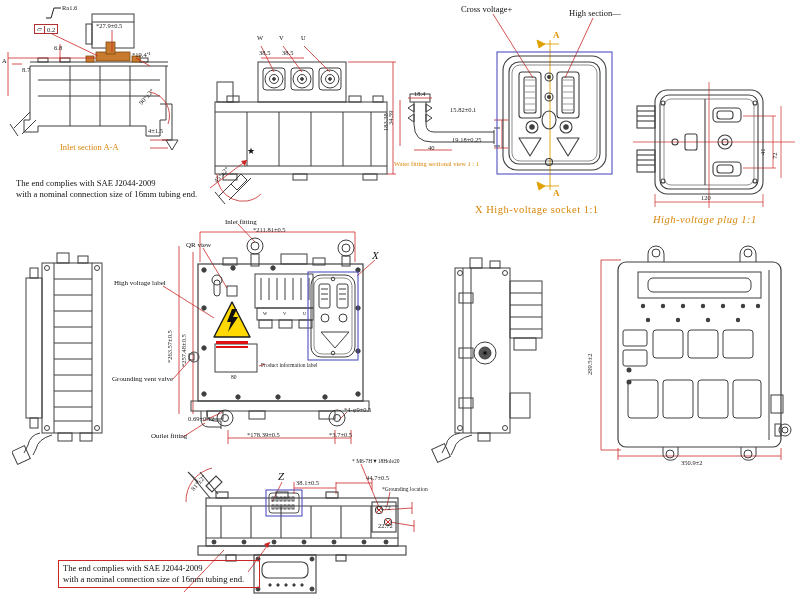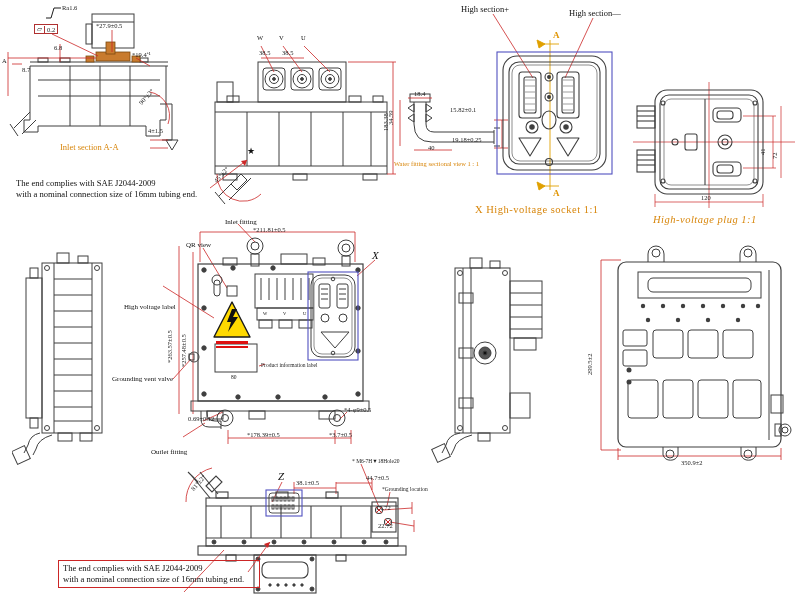--- a/index.html
+++ b/index.html
@@ -233,21 +233,21 @@
           <line x1="72" y1="104" x2="82" y2="104"></line>
           <line x1="72" y1="110" x2="82" y2="110"></line>
         <line x1="110" y1="80" x2="120" y2="80"></line>
           <line x1="110" y1="86" x2="120" y2="86"></line>
           <line x1="110" y1="92" x2="120" y2="92"></line>
           <line x1="110" y1="98" x2="120" y2="98"></line>
           <line x1="110" y1="104" x2="120" y2="104"></line>
           <line x1="110" y1="110" x2="120" y2="110"></line>
       </g>
     </svg>
-    <span class="lbl lbl-lg" style="left:8px;top:4px;">High section+</span>
+    <span class="lbl lbl-lg" style="left:8px;top:4px;">Cross voltage+</span>
     <span class="lbl lbl-lg" style="left:116px;top:8px;">High section—</span>
     <span class="sec" style="left:100px;top:30px;">A</span>
     <span class="sec" style="left:100px;top:188px;">A</span>
     <span class="cap cap-lg" style="left:22px;top:204px;">X High-voltage socket 1:1</span>
   </div>
 
   <div class="view" style="left:633px;top:76px;width:167px;height:160px;">
     <svg width="167" height="160">
       <g stroke="#cc2626" fill="none" stroke-width="0.7">
         <line x1="0" y1="66" x2="162" y2="66"></line>
@@ -396,28 +396,28 @@
           <circle cx="240" cy="102" r="4"></circle>
         <path d="M218,116 L246,116 L232,132 Z" stroke-linejoin="round"></path>
         <circle cx="230" cy="63" r="1.8"></circle>
           <circle cx="230" cy="137" r="1.8"></circle>
       </g>
     </svg>
     <span class="lbl" style="left:122px;top:2px;">Inlet fitting</span>
     <span class="dim" style="left:150px;top:10px;">*211.81±0.5</span>
     <span class="lbl" style="left:83px;top:25px;">QR view</span>
     <span class="marker" style="left:269px;top:33px;">X</span>
-    <span class="lbl" style="left:21px;top:63px;margin-top:24px;">High voltage label</span>
+    <span class="lbl" style="left:11px;top:63px;">High voltage label</span>
     <span class="dim rot" style="left:70px;top:140px;">*263.57±0.5</span>
     <span class="dim rot" style="left:84px;top:144px;">*257.48±0.5</span>
     <span class="lbl" style="left:9px;top:159px;">Grounding vent valve</span>
     <span class="dim dim-s" style="left:158px;top:146px;">Product information label</span>
     <span class="dim dim-s" style="left:128px;top:158px;">80</span>
     <span class="dim" style="left:85px;top:199px;">0.69±0.12</span>
-    <span class="lbl" style="left:48px;top:216px;margin-top:16px;">Outlet fitting</span>
+    <span class="lbl" style="left:48px;top:216px;">Outlet fitting</span>
     <span class="dim" style="left:144px;top:215px;">*178.39±0.5</span>
     <span class="dim" style="left:226px;top:215px;">*3.7±0.5</span>
     <span class="dim" style="left:241px;top:190px;">*4-φ9±0.5</span>
     <span class="phase phase-s" style="left:160px;top:95px;">W</span>
     <span class="phase phase-s" style="left:180px;top:95px;">V</span>
     <span class="phase phase-s" style="left:200px;top:95px;">U</span>
   </div>
 
   <div class="view" style="left:12px;top:243px;width:112px;height:225px;">
     <svg width="112" height="225">

